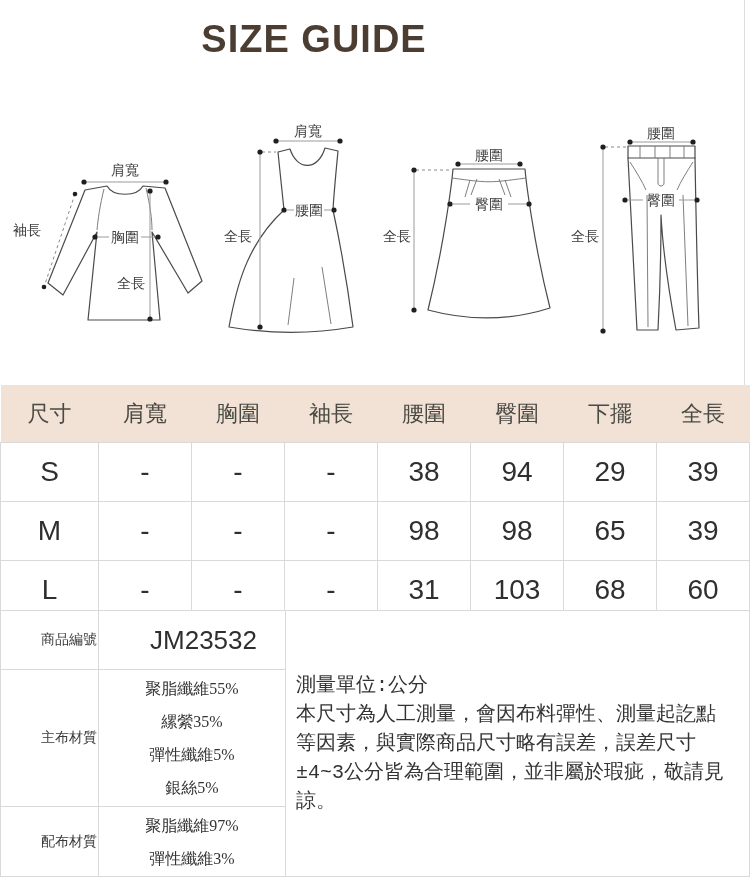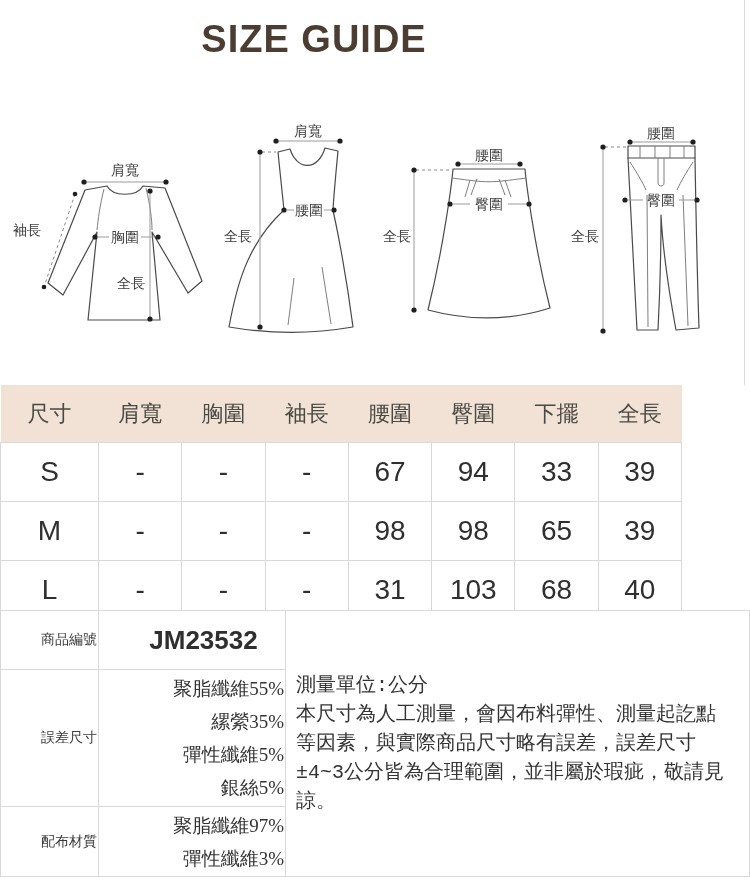--- a/index.html
+++ b/index.html
@@ -17,36 +17,36 @@
 
   svg .garment { fill:none; stroke:#4a4a4a; stroke-width:1.2; stroke-linejoin:round; stroke-linecap:round; }
   svg .thin    { fill:none; stroke:#6f6f6f; stroke-width:0.9; stroke-linejoin:round; }
   svg .measure { stroke:#9b9b9b; stroke-width:1; fill:none; }
   svg .dotted  { stroke:#8a8a8a; stroke-width:1; stroke-dasharray:3 3; fill:none; }
   svg .dot     { fill:#1f1f1f; stroke:none; }
   svg .dlabel  { font-size:14px; fill:#3d3d3d; font-family:"Liberation Serif", serif; }
 
   table { border-collapse:collapse; table-layout:fixed; }
 
-  .size-table { position:absolute; top:385px; left:0; width:682px; }
+  .size-table { position:absolute; top:385px; left:0; width:750px; }
   .size-table th {
     height:55px; background:#f2e2d6; border:none; font-weight:400;
     font-size:22px; color:#4a4a44; text-align:center;
     font-family:"Liberation Serif", serif;
   }
   .size-table td {
     height:56px; border:1px solid #d9d9d9; text-align:center;
     font-size:28px; font-weight:300; color:#2f2f2f; background:#ffffff;
   }
 
   .product-table { position:absolute; top:610px; left:0; width:750px; }
   .product-table td { border:1px solid #d9d9d9; background:#ffffff; vertical-align:middle; }
   .ptl { text-align:right; font-size:14px; color:#3a3a3a; font-family:"Liberation Serif", serif; }
-  .code-cell { text-align:center; font-size:26px; font-weight:700; color:#2f2f2f;padding-left:24px; }
-  .fabric-cell { text-align:right; font-size:19px; line-height:33px; color:#333333; font-family:"Liberation Serif", serif; }
+  .code-cell { text-align:center; font-size:26px; font-weight:400; color:#2f2f2f;padding-left:24px; }
+  .fabric-cell { text-align:center; font-size:16px; line-height:33px; color:#333333; font-family:"Liberation Serif", serif; }
   .note-cell {
     padding:4px 14px 4px 10px; font-size:20px; line-height:29px; color:#333333;
     text-align:left; font-family:Liberation Mono, monospace;
   }
   .r1 { height:59px; } .r2 { height:137px; } .r3 { height:70px; }
 </style>
 </head>
 <body>
 
 <div class="page">
@@ -173,65 +173,65 @@
       <th>腰圍</th>
       <th>臀圍</th>
       <th>下擺</th>
       <th>全長</th>
     </tr>
     <tr>
       <td>S</td>
       <td>-</td>
       <td>-</td>
       <td>-</td>
-      <td>67</td>
+      <td>38</td>
       <td>94</td>
-      <td>33</td>
+      <td>29</td>
       <td>39</td>
     </tr>
     <tr>
       <td>M</td>
       <td>-</td>
       <td>-</td>
       <td>-</td>
       <td>98</td>
       <td>98</td>
       <td>65</td>
       <td>39</td>
     </tr>
     <tr>
       <td>L</td>
       <td>-</td>
       <td>-</td>
       <td>-</td>
       <td>31</td>
       <td>103</td>
       <td>68</td>
-      <td>40</td>
+      <td>60</td>
     </tr>
   </tbody>
     </table>
 
   <table class="product-table">
     <colgroup>
       <col style="width:98px">
         <col style="width:187px">
         <col>
     </colgroup>
     <tbody>
         <tr class="r1">
       <td class="ptl">商品編號</td>
       <td class="code-cell">JM23532</td>
       <td class="note-cell" rowspan="3">
         <div>測量單位:公分</div>
         <div>本尺寸為人工測量，會因布料彈性、測量起訖點等因素，與實際商品尺寸略有誤差，誤差尺寸±4~3公分皆為合理範圍，並非屬於瑕疵，敬請見諒。</div>
       </td>
     </tr>
     <tr class="r2">
-      <td class="ptl">誤差尺寸</td>
+      <td class="ptl">主布材質</td>
       <td class="fabric-cell">
         <div>聚脂纖維55%</div>
         <div>縲縈35%</div>
         <div>彈性纖維5%</div>
         <div>銀絲5%</div>
       </td>
     </tr>
     <tr class="r3">
       <td class="ptl">配布材質</td>
       <td class="fabric-cell">

